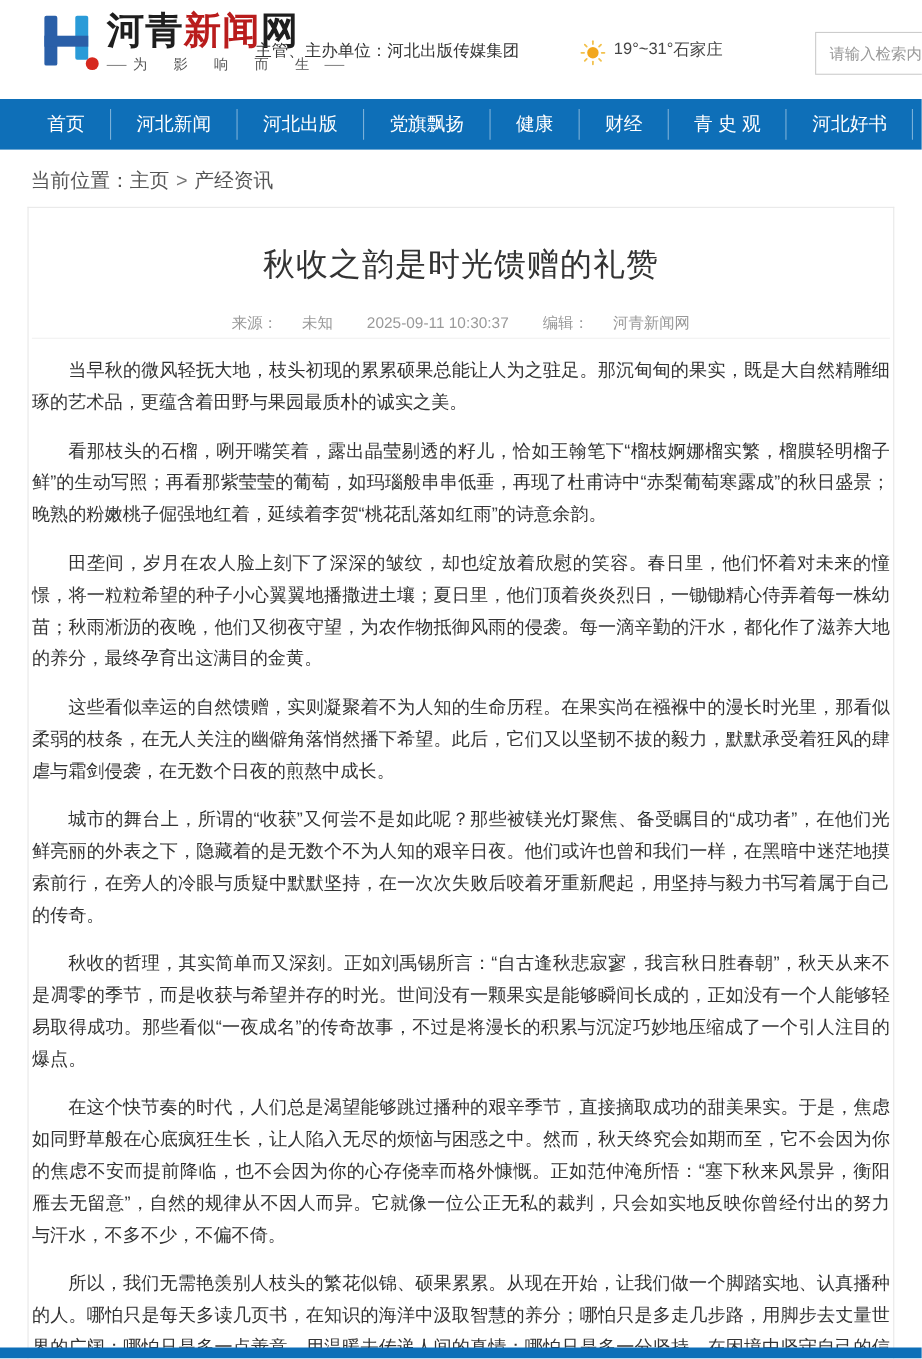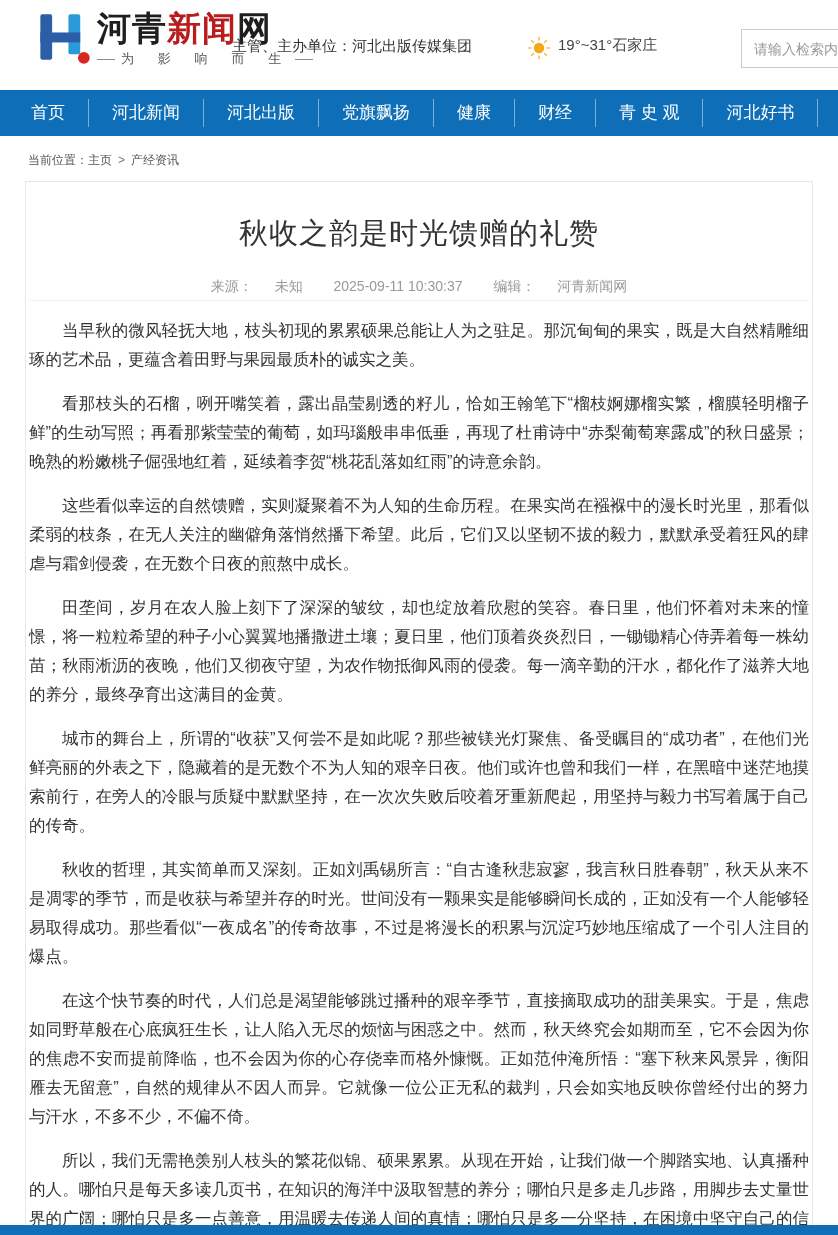--- a/index.html
+++ b/index.html
@@ -28,29 +28,29 @@
   .search-box { position:absolute; left:741px; top:29px; }
   .search-input {
     width:180px; height:39px; border:1px solid #ccc; background:#fff;
     padding:0 12px; font-size:14px; color:#333; outline:none;
     font-family:"Liberation Sans","DejaVu Sans",sans-serif;
   }
   .search-input::placeholder { color:#999; }
 
   
   .nav { height:46px; background:#0e6fb8; overflow:hidden; }
-  .nav-inner { display:flex; align-items:center; height:46px; padding-left:8px; white-space:nowrap; }
+  .nav-inner { display:flex; align-items:center; height:46px; padding-left:20px; white-space:nowrap; }
   .nav-item {
     color:#fff; font-size:17px; text-decoration:none; padding:4px 23px; line-height:20px;
     flex:0 0 auto; cursor:pointer;
   }
   .nav-item + .nav-item { border-left:1px solid rgba(255,255,255,.45); }
 
   
-  .breadcrumb { padding:16px 0 12px 28px; font-size:12px; color:#555; }
+  .breadcrumb { padding:16px 0 12px 28px; font-size:18px; color:#555; }
   .breadcrumb a { color:#555; text-decoration:none; cursor:pointer; }
   .breadcrumb .sep { margin:0 6px; color:#777; }
 
   
   .article-box {
     margin:0 25px; border:1px solid #e8e8e8; border-bottom:none;
     padding:22px 3px 60px 3px; min-height:1100px; background:#fff;
   }
   .article-title { text-align:center; font-size:29px; font-weight:400; color:#333; margin-top:10px; letter-spacing:1px; }
   .article-meta {
@@ -134,22 +134,22 @@
 <div class="article-box">
   <h1 class="article-title">秋收之韵是时光馈赠的礼赞</h1>
   <div class="article-meta">
     <span><span>来源：</span> <span>未知</span></span>
     <span>2025-09-11 10:30:37</span>
     <span><span>编辑：</span> <span>河青新闻网</span></span>
   </div>
   <div class="article-body">
       <p class="para">当早秋的微风轻抚大地，枝头初现的累累硕果总能让人为之驻足。那沉甸甸的果实，既是大自然精雕细琢的艺术品，更蕴含着田野与果园最质朴的诚实之美。</p>
       <p class="para">看那枝头的石榴，咧开嘴笑着，露出晶莹剔透的籽儿，恰如王翰笔下“榴枝婀娜榴实繁，榴膜轻明榴子鲜”的生动写照；再看那紫莹莹的葡萄，如玛瑙般串串低垂，再现了杜甫诗中“赤梨葡萄寒露成”的秋日盛景；晚熟的粉嫩桃子倔强地红着，延续着李贺“桃花乱落如红雨”的诗意余韵。</p>
+      <p class="para">田垄间，岁月在农人脸上刻下了深深的皱纹，却也绽放着欣慰的笑容。春日里，他们怀着对未来的憧憬，将一粒粒希望的种子小心翼翼地播撒进土壤；夏日里，他们顶着炎炎烈日，一锄锄精心侍弄着每一株幼苗；秋雨淅沥的夜晚，他们又彻夜守望，为农作物抵御风雨的侵袭。每一滴辛勤的汗水，都化作了滋养大地的养分，最终孕育出这满目的金黄。</p>
       <p class="para">这些看似幸运的自然馈赠，实则凝聚着不为人知的生命历程。在果实尚在襁褓中的漫长时光里，那看似柔弱的枝条，在无人关注的幽僻角落悄然播下希望。此后，它们又以坚韧不拔的毅力，默默承受着狂风的肆虐与霜剑侵袭，在无数个日夜的煎熬中成长。</p>
-      <p class="para">田垄间，岁月在农人脸上刻下了深深的皱纹，却也绽放着欣慰的笑容。春日里，他们怀着对未来的憧憬，将一粒粒希望的种子小心翼翼地播撒进土壤；夏日里，他们顶着炎炎烈日，一锄锄精心侍弄着每一株幼苗；秋雨淅沥的夜晚，他们又彻夜守望，为农作物抵御风雨的侵袭。每一滴辛勤的汗水，都化作了滋养大地的养分，最终孕育出这满目的金黄。</p>
       <p class="para">城市的舞台上，所谓的“收获”又何尝不是如此呢？那些被镁光灯聚焦、备受瞩目的“成功者”，在他们光鲜亮丽的外表之下，隐藏着的是无数个不为人知的艰辛日夜。他们或许也曾和我们一样，在黑暗中迷茫地摸索前行，在旁人的冷眼与质疑中默默坚持，在一次次失败后咬着牙重新爬起，用坚持与毅力书写着属于自己的传奇。</p>
       <p class="para">秋收的哲理，其实简单而又深刻。正如刘禹锡所言：“自古逢秋悲寂寥，我言秋日胜春朝”，秋天从来不是凋零的季节，而是收获与希望并存的时光。世间没有一颗果实是能够瞬间长成的，正如没有一个人能够轻易取得成功。那些看似“一夜成名”的传奇故事，不过是将漫长的积累与沉淀巧妙地压缩成了一个引人注目的爆点。</p>
       <p class="para">在这个快节奏的时代，人们总是渴望能够跳过播种的艰辛季节，直接摘取成功的甜美果实。于是，焦虑如同野草般在心底疯狂生长，让人陷入无尽的烦恼与困惑之中。然而，秋天终究会如期而至，它不会因为你的焦虑不安而提前降临，也不会因为你的心存侥幸而格外慷慨。正如范仲淹所悟：“塞下秋来风景异，衡阳雁去无留意”，自然的规律从不因人而异。它就像一位公正无私的裁判，只会如实地反映你曾经付出的努力与汗水，不多不少，不偏不倚。</p>
       <p class="para">所以，我们无需艳羡别人枝头的繁花似锦、硕果累累。从现在开始，让我们做一个脚踏实地、认真播种的人。哪怕只是每天多读几页书，在知识的海洋中汲取智慧的养分；哪怕只是多走几步路，用脚步去丈量世界的广阔；哪怕只是多一点善意，用温暖去传递人间的真情；哪怕只是多一分坚持，在困境中坚守自己的信念。日子久了，你会发现，你的枝头也会渐渐绽放出属于自己的绚烂花朵，结出丰硕的果实，呈现出一片独属于你的美丽风景。</p>
     </div>
 
 </div>
 
 <div class="footer-bar"></div>
 

